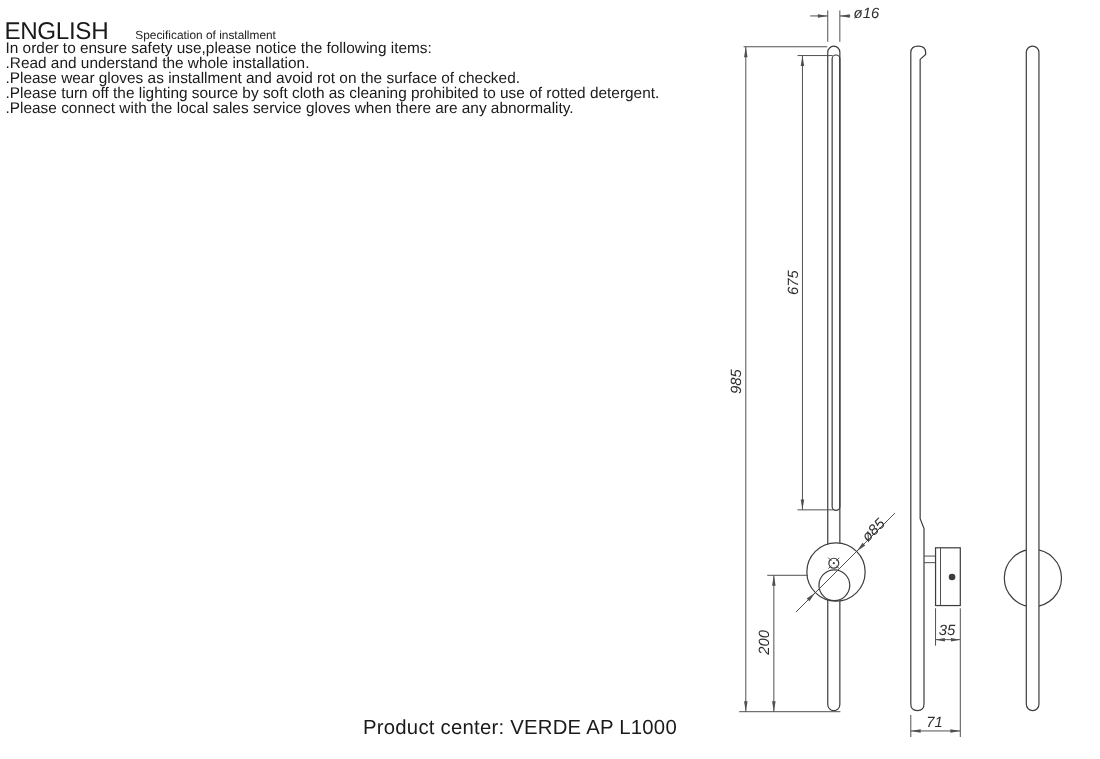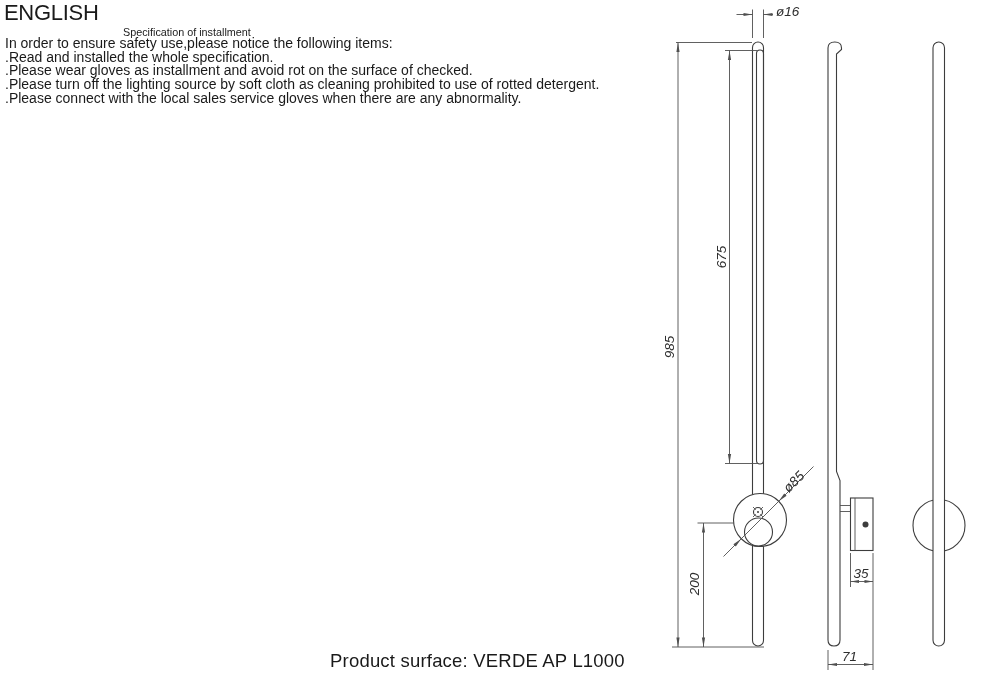--- a/index.html
+++ b/index.html
@@ -1,19 +1,19 @@
 <!DOCTYPE html>
 <html><head>
 <meta charset="utf-8">
 <style>
   html,body{margin:0;padding:0;background:#ffffff;}
   .page{position:relative;width:1000px;height:690px;background:#fff;overflow:hidden;
         font-family:"Liberation Sans",sans-serif;color:#1a1a1a;}
   .abs{position:absolute;white-space:nowrap;}
-  .title{left:4px;top:0px;font-size:22px;letter-spacing:-0.3px;}
+  .title{left:4px;top:15px;font-size:22px;letter-spacing:-0.3px;}
   .spec-heading{left:123px;top:26px;font-size:10.8px;}
   .safety{left:5px;top:37px;font-size:14px;line-height:13.7px;}
   .product-coding{left:330px;top:650px;font-size:18.5px;letter-spacing:0.2px;}
   svg{position:absolute;left:0;top:0;}
   .shape{stroke:#3d3d3d;stroke-width:1.1;fill:#ffffff;}
   .nf{fill:none;}
   .ln{stroke:#4f4f4f;stroke-width:0.9;fill:none;}
   .arrow{fill:#4f4f4f;stroke:none;}
   .dimtext{font-family:"Liberation Sans",sans-serif;font-style:italic;
            font-size:13.5px;fill:#2e2e2e;}
@@ -21,21 +21,21 @@
 </head>
 <body>
 
 <div class="page">
 
   <div class="abs title">ENGLISH</div>
   <div class="abs spec-heading">Specification of installment</div>
 
   <div class="abs safety">
     <div>In order to ensure safety use,please notice the following items:</div>
-    <div>.Read and installed the whole specification.</div>
+    <div>.Read and understand the whole installation.</div>
     <div>.Please wear gloves as installment and avoid rot on the surface of checked.</div>
     <div>.Please turn off the lighting source by soft cloth as cleaning prohibited to use of rotted detergent.</div>
     <div>.Please connect with the local sales service gloves when there are any abnormality.</div>
   </div>
 
   <svg width="1000" height="690" viewBox="0 0 1000 690">
 
     <g>
       <rect x="752.5" y="42" width="11" height="604" rx="5.5" class="shape"></rect>
       <rect x="756.5" y="50" width="7" height="414" rx="3.5" class="shape nf"></rect>
@@ -120,14 +120,14 @@
 
     <g>
       <line class="ln" x1="828" y1="650" x2="828" y2="670"></line>
       <line class="ln" x1="828" y1="664.5" x2="873" y2="664.5"></line>
       <polygon class="arrow" points="828,664.5 837,662.9 837,666.1"></polygon>
       <polygon class="arrow" points="873,664.5 864,662.9 864,666.1"></polygon>
       <text class="dimtext" text-anchor="middle" x="849.5" y="661">71</text>
     </g>
   </svg>
 
-  <div class="abs product-coding">Product surface: VERDE AP L1000</div>
+  <div class="abs product-coding">Product center: VERDE AP L1000</div>
 </div>
 
 </body></html>

